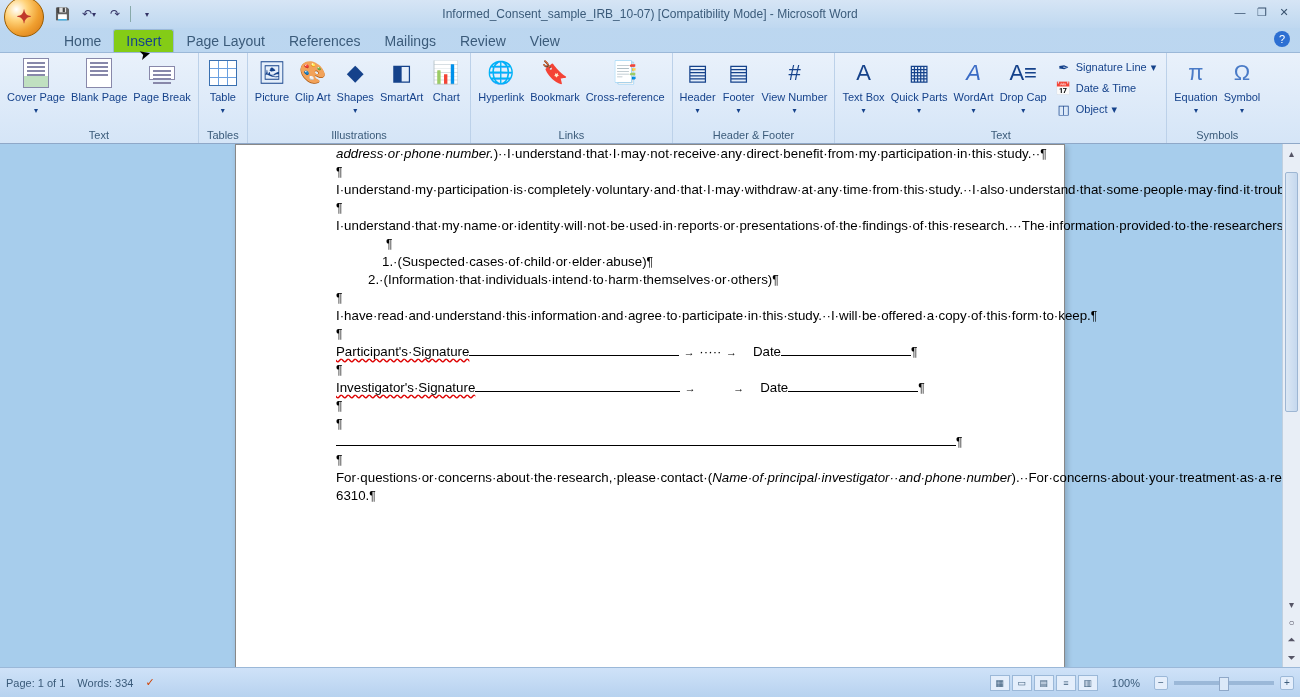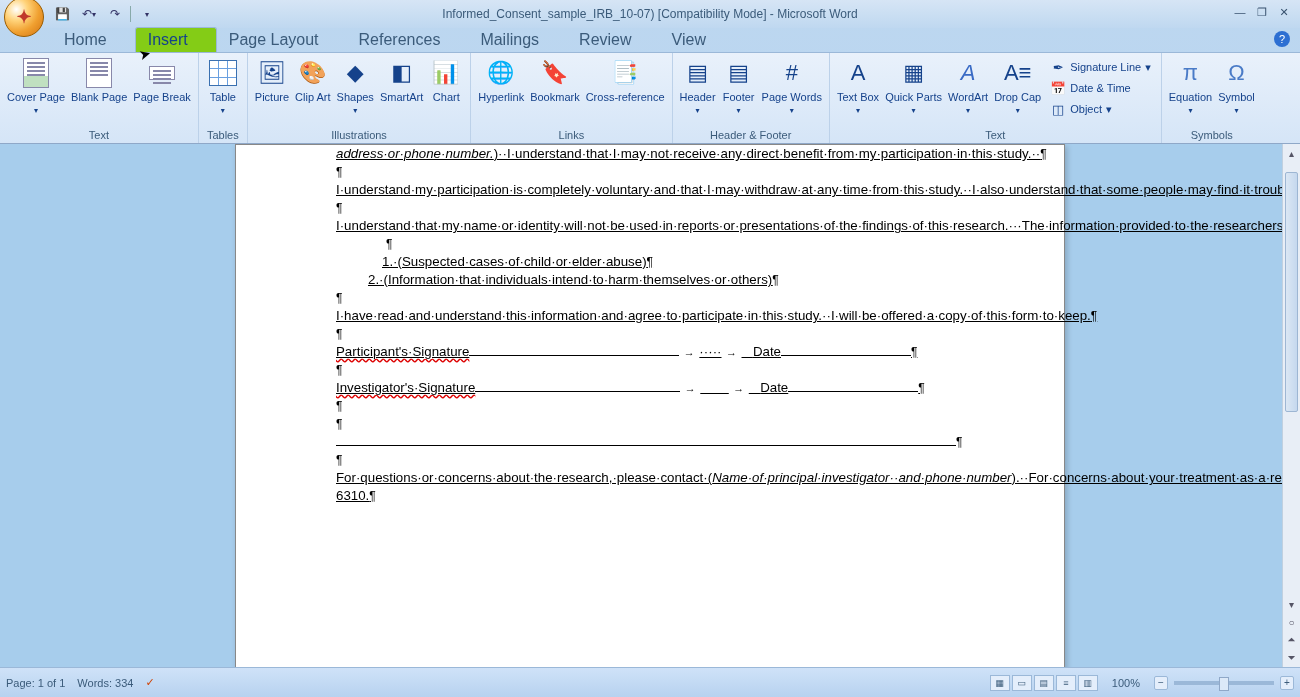--- a/index.html
+++ b/index.html
@@ -12,21 +12,21 @@
 .qat { display: flex; align-items: center; margin-left: 8px; gap: 4px; }
 .qat-item { width: 22px; height: 22px; display: flex; align-items: center; justify-content: center; font-size: 12px; color: #336; }
 .qat-sep { width: 1px; height: 16px; background: #8aa; }
 .qat-dd::after { content:"▾"; font-size:8px; color:#336; margin-left:2px;}
 .title-text { position: absolute; left: 0; right: 0; text-align: center; font-size: 12px; color: #3b5b7a; pointer-events: none; }
 .window-controls { position: absolute; right: 6px; top: 4px; display: flex; gap: 2px; }
 .win-ctrl { width: 20px; height: 16px; display: flex; align-items: center; justify-content: center; font-size: 11px; color: #39536f; }
 
 
 .tabs-row { height: 24px; display: flex; align-items: flex-end; padding-left: 52px; position: relative; }
-.tab { padding: 3px 28px 3px 12px; font-size: 16px; color: #3b5b7a; cursor: default; border-top-left-radius: 3px; border-top-right-radius: 3px;}
+.tab { padding: 3px 12px 3px 12px; font-size: 14px; color: #3b5b7a; cursor: default; border-top-left-radius: 3px; border-top-right-radius: 3px;}
 .tab.active { background: #84cc16; border: 1px solid #9bb8d8; border-bottom: none; color: #15428b;}
 .help-icon { position: absolute; right: 10px; top: 3px; width: 16px; height: 16px; border-radius: 50%; background: #2d6fd2; color: #fff; font-size: 11px; display: flex; align-items: center; justify-content: center; }
 
 
 .ribbon { height: 92px; background: linear-gradient(to bottom, #e9f1fb 0%, #d5e5f7 100%); border-top: 1px solid #9bb8d8; border-bottom: 1px solid #8fa8c8; display: flex; }
 .ribbon-group { border-right: 1px solid #bcd1e9; display: flex; flex-direction: column; padding: 2px 4px 0 4px; }
 .group-body { display: flex; align-items: flex-start; flex: 1; }
 .group-label { text-align: center; font-size: 11px; color: #3b5b7a; padding: 2px 0; }
 .big-btn { display: flex; flex-direction: column; align-items: center; justify-content: flex-start; padding: 2px 3px; min-width: 40px; font-size: 11px; color: #15428b; text-align: center; line-height: 12px; gap:2px;}
 .big-btn .ico { width: 32px; height: 32px; display: flex; align-items: center; justify-content: center; font-size: 22px; }
@@ -37,21 +37,21 @@
 
 .cursor-arrow { position:absolute; top:46px; left:139px; font-size:14px; color:#000; z-index:20; transform: rotate(-15deg);}
 
 
 .doc-area { flex: 1; display: flex; background: #a7cdec; position: relative; overflow:hidden;}
 .doc-scroll { flex:1; overflow:hidden; position:relative;}
 .page-wrap { position:absolute; left: 235px; top: 0; width: 830px; height: 560px; background: #fff; border: 1px solid #888; box-shadow: 2px 2px 6px rgba(0,0,0,.2);}
 .page-content { padding: 0 55px 0 100px; font-family: Georgia, "Times New Roman", serif; font-size: 13.3px; color: #000; line-height: 18px;}
 .para { margin: 0;}
 .pmark::after { content:"¶"; color:#000; font-size:12px;}
-.spaced { word-spacing: 2px; text-decoration: underline; }
+.spaced { word-spacing: 2px; }
 .tab-arrow { display:inline-block; width:20px; text-align:center;}
 .tab-arrow::before { content:"→"; font-size:11px;}
 .italic { font-style: italic; }
 .underline-line { display:inline-block; border-bottom:1px solid #000; }
 .redwave { text-decoration: underline wavy #d00; text-underline-offset: 2px;}
 
 
 .vscroll { width: 18px; background: #e8eef6; border-left: 1px solid #c0d0e0; display:flex; flex-direction:column; align-items:center;}
 .vscroll .arrow-btn { height:18px; width:100%; display:flex; align-items:center; justify-content:center; font-size:10px; color:#556;}
 .vscroll .track { flex:1; width:100%; position:relative;}
@@ -209,21 +209,21 @@
           <span>Header</span>
           <span class="dd"></span>
         </div>
       <div class="big-btn">
           <div class="ico">▤</div>
           <span>Footer</span>
           <span class="dd"></span>
         </div>
       <div class="big-btn">
           <div class="ico">#</div>
-          <span>Page Words</span>
+          <span>View Number</span>
           <span class="dd"></span>
         </div>
     </div>
     <div class="group-label">Header &amp; Footer</div>
   </div>
 
   <div class="ribbon-group">
     <div class="group-body">
       <div class="big-btn">
           <div class="ico">A</div>

